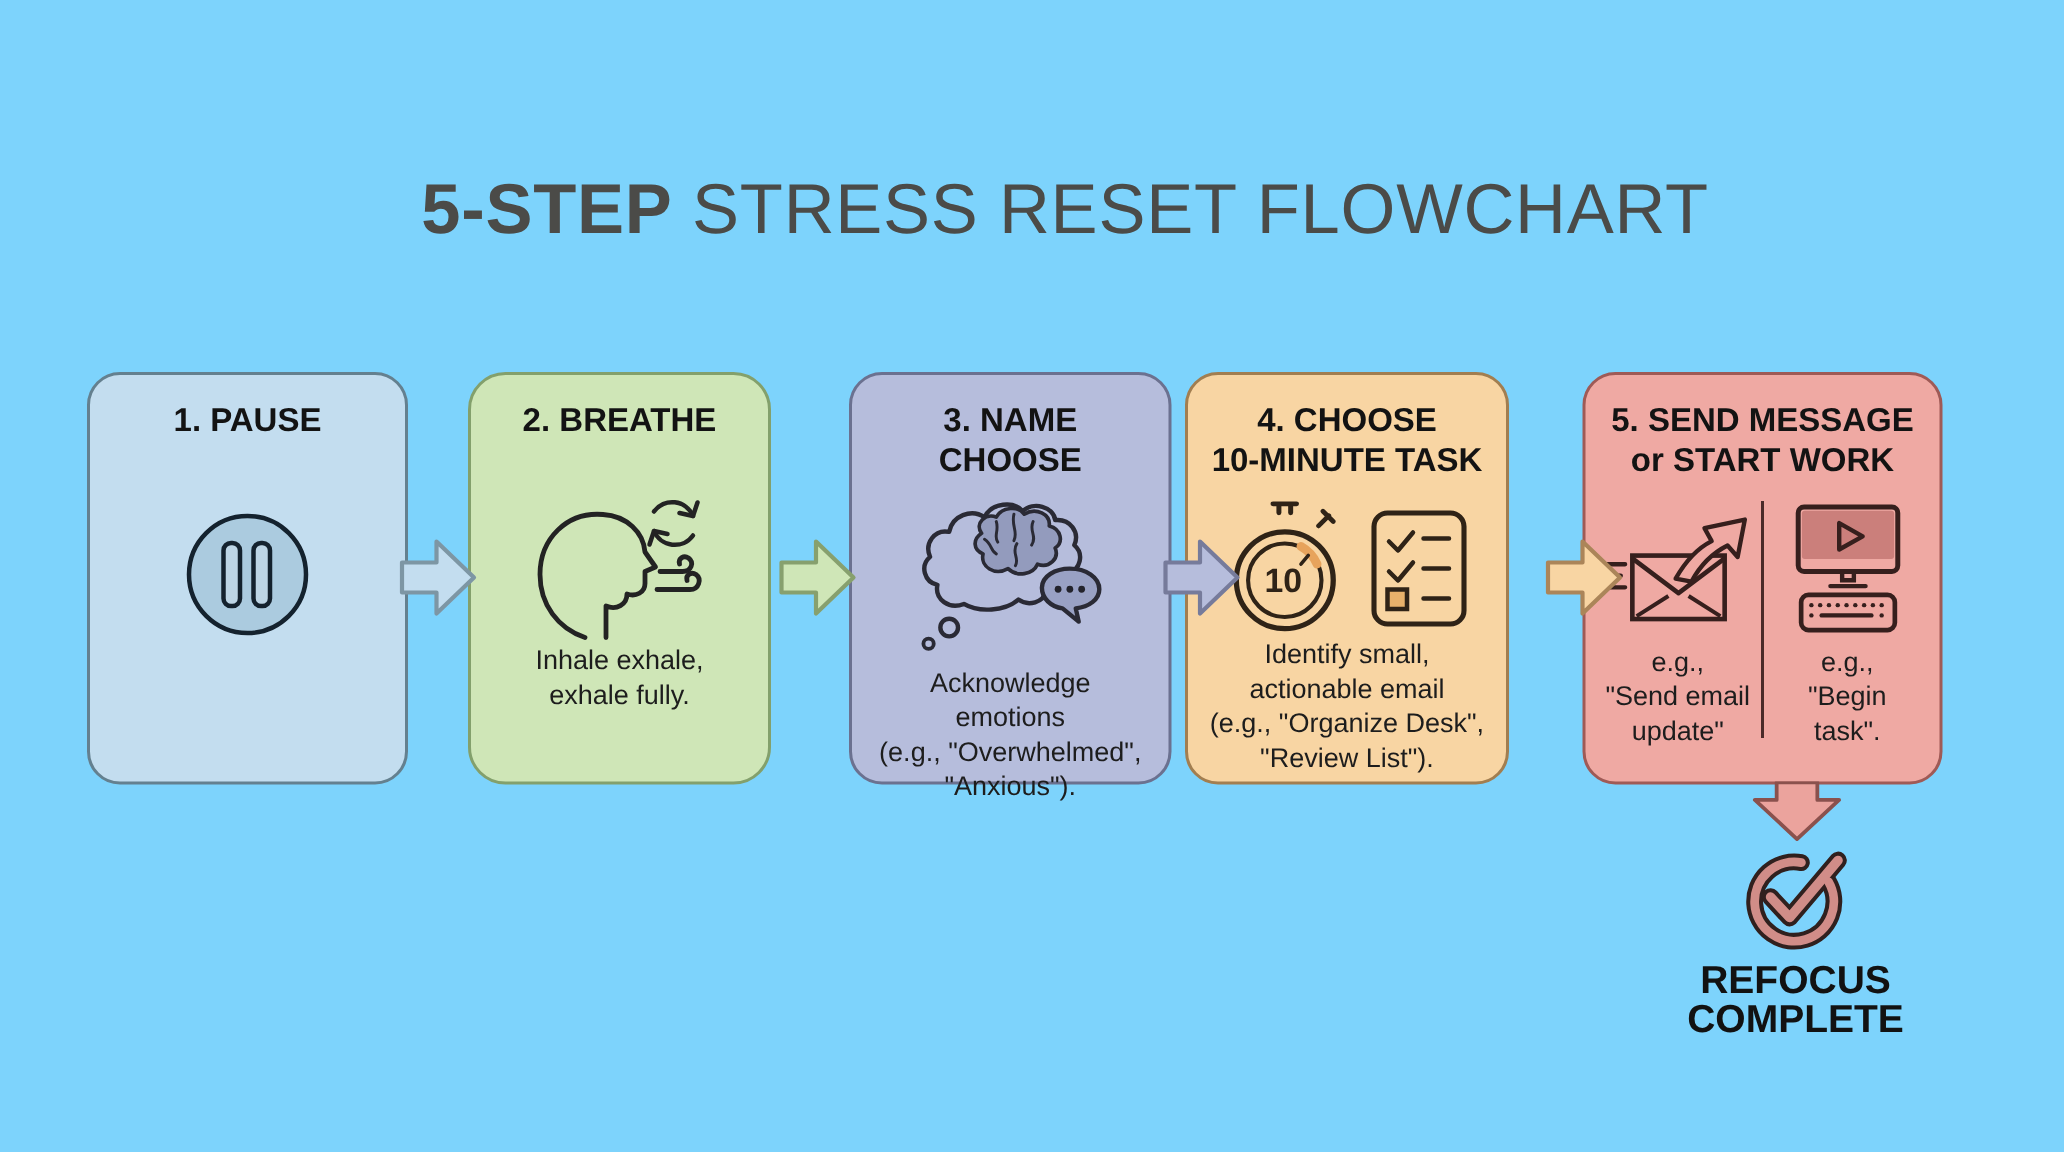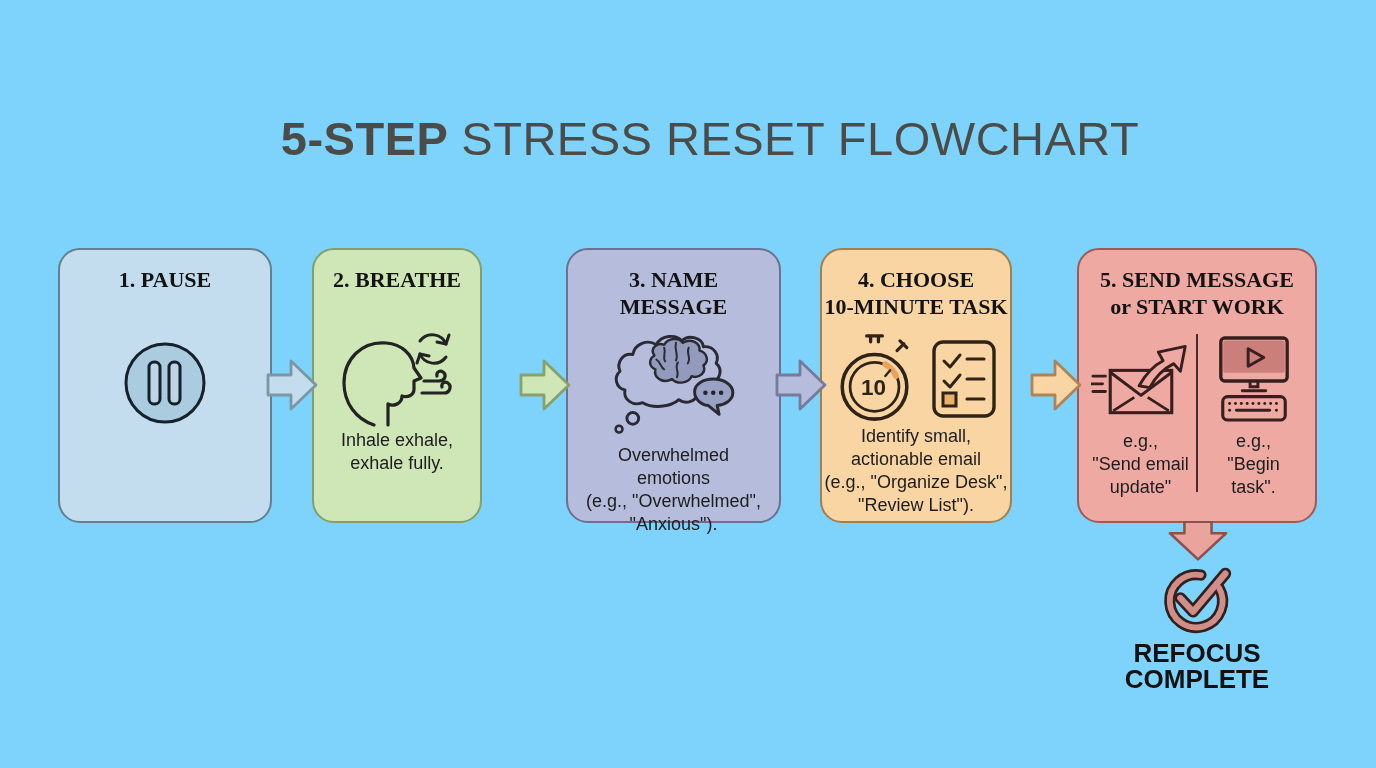--- a/index.html
+++ b/index.html
@@ -9,26 +9,26 @@
   .title{position:absolute;left:0;right:0;top:80px;text-align:center;
          font-size:47px;color:#4b4b48;letter-spacing:.5px;white-space:nowrap;}
   .title .em{font-weight:700;}
   .title .rest{font-weight:400;margin-left:13px;}
 
   .step{position:absolute;top:248px;height:275px;box-sizing:border-box;
         border:2.5px solid #888;border-radius:22px;
         display:flex;flex-direction:column;align-items:center;text-align:center;
         padding-top:16px;}
   .b1{left:58px;width:214px;}
-  .b2{left:312px;width:170px;}
+  .b2{left:312px;width:202px;border-radius:25px;}
   .b3{left:566px;width:215px;}
-  .b4{left:820px;width:192px;}
-  .b5{left:1077px;width:240px;}
-
-  .step-header{margin:0;font-size:22px;font-weight:700;color:#131313;line-height:27px;font-family:Liberation Serif, serif;}
+  .b4{left:790px;width:216px;}
+  .b5{left:1055px;width:240px;}
+
+  .step-header{margin:0;font-size:22px;font-weight:700;color:#131313;line-height:27px;}
   .step-header .hl{display:block;}
   .step-body{font-size:18px;color:#1d1d1d;line-height:23px;}
   .step-body .bl{display:block;}
 
   .icon-wrap{display:flex;align-items:center;justify-content:center;}
   .b1 .icon-wrap{margin-top:46px;}
   .b2 .icon-wrap{margin-top:30px;}
   .b2 .step-body{margin-top:2px;}
   .b3 .icon-wrap{margin-top:12px;}
   .b3 .step-body{margin-top:8px;}
@@ -90,37 +90,37 @@
     </div>
     <div class="step-body">
       <span class="bl">Inhale exhale,</span>
       <span class="bl">exhale fully.</span>
     </div>
   </section>
 
   <section class="step b3" style="background-color: rgb(182, 189, 220); border-color: rgb(107, 113, 144);">
     <h2 class="step-header">
       <span class="hl">3. NAME</span>
-      <span class="hl">MESSAGE</span>
+      <span class="hl">CHOOSE</span>
     </h2>
     <div class="icon-wrap">
       <svg width="130" height="104" viewBox="0 0 132 106">
         <path d="M34,72 C24,76 14,69 16,59 C7,57 4,46 11,40 C7,31 14,21 24,23 C26,12 39,7 48,13 C53,3 68,2 74,9 C81,2 95,6 96,15 C106,14 113,23 109,32 C116,38 113,49 105,51 C107,60 98,67 90,63 C88,71 78,74 71,69 C62,77 44,78 34,72 Z" fill="none" stroke="#2a2a35" stroke-width="3" stroke-linejoin="round"></path>
         <circle cx="24" cy="88" r="6" fill="none" stroke="#2a2a35" stroke-width="3"></circle>
         <circle cx="10" cy="99" r="3.5" fill="none" stroke="#2a2a35" stroke-width="2.6"></circle>
         <path d="M46,24 C41,17 49,10 56,13 C60,6 71,5 75,11 C83,6 93,11 92,19 C100,21 102,30 96,34 C99,41 92,48 84,45 C81,52 70,54 64,48 C55,53 45,47 47,38 C40,35 40,28 46,24 Z" fill="#939bbd" stroke="#2a2a35" stroke-width="2.5" stroke-linejoin="round"></path>
         <path d="M56,16 C58,22 54,26 57,30 M68,11 C66,19 71,23 68,29 M81,16 C78,22 84,26 80,32 M70,31 C66,37 72,41 69,46 M48,28 C53,31 52,36 56,38" fill="none" stroke="#2a2a35" stroke-width="2" stroke-linecap="round"></path>
         <path d="M87,61 C87,53 96,48 106,48 C117,48 126,54 126,62 C126,69 119,74 110,75 L112,84 L101,75 C93,74 87,68 87,61 Z" fill="#99a1c4" stroke="#2a2a35" stroke-width="3" stroke-linejoin="round"></path>
         <circle cx="98" cy="62" r="2.3" fill="#23232c"></circle>
         <circle cx="106" cy="62" r="2.3" fill="#23232c"></circle>
         <circle cx="114" cy="62" r="2.3" fill="#23232c"></circle>
       </svg>
     </div>
     <div class="step-body">
-      <span class="bl">Overwhelmed</span>
+      <span class="bl">Acknowledge</span>
       <span class="bl">emotions</span>
       <span class="bl">(e.g., "Overwhelmed",</span>
       <span class="bl">"Anxious").</span>
     </div>
   </section>
 
   <section class="step b4" style="background-color: rgb(248, 213, 163); border-color: rgb(162, 126, 80);">
     <h2 class="step-header">
       <span class="hl">4. CHOOSE</span>
       <span class="hl">10-MINUTE TASK</span>

